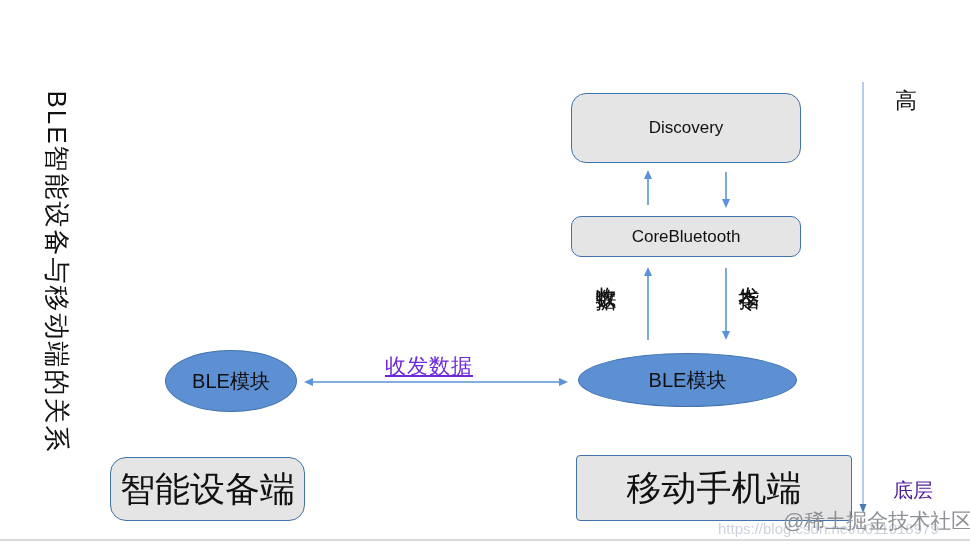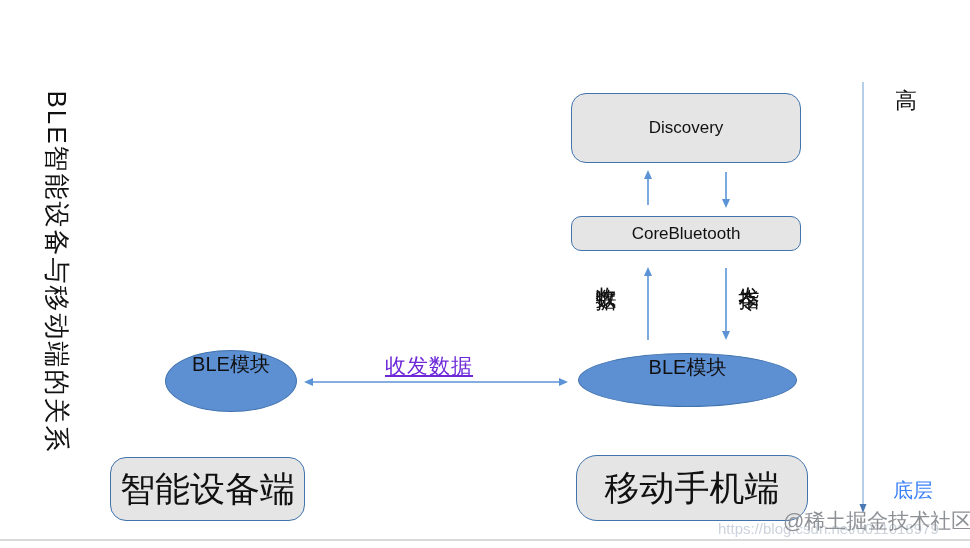--- a/index.html
+++ b/index.html
@@ -27,29 +27,29 @@
 
   
   .node-box {
     background: #e5e5e5;
     border: 1px solid #4173ad;
     display: flex; align-items: center; justify-content: center;
     color: #111;
     box-sizing: border-box;
   }
   .box-discovery      { left: 571px; top: 93px;  width: 230px; height: 70px; border-radius: 15px; font-size: 17px; }
-  .box-corebluetooth  { left: 571px; top: 216px; width: 230px; height: 35px; border-radius: 10px; font-size: 17px; }
+  .box-corebluetooth  { left: 571px; top: 216px; width: 230px; height: 41px; border-radius: 10px; font-size: 17px; }
   .box-smart-device   { left: 110px; top: 457px; width: 195px; height: 64px; border-radius: 16px; font-size: 35px; font-weight: 500; }
-  .box-mobile-phone   { left: 576px; top: 455px; width: 232px; height: 66px; border-radius: 21px; font-size: 35px; font-weight: 500; }
+  .box-mobile-phone   { left: 576px; top: 455px; width: 276px; height: 66px; border-radius: 4px; font-size: 35px; font-weight: 500; }
 
   .node-ellipse {
     background: #5d8fd3;
     border: 1px solid #4173ad;
     border-radius: 50%;
-    display: flex; align-items: flex-start; justify-content: center;
+    display: flex; align-items: center; justify-content: center;
     font-size: 20px; font-weight: 500;
     color: #111;
     box-sizing: border-box;
   }
   .ellipse-ble-left  { left: 165px; top: 350px; width: 132px; height: 62px; }
   .ellipse-ble-right { left: 578px; top: 353px; width: 219px; height: 54px; }
 
   
   .vlabel {
     writing-mode: vertical-rl;
@@ -57,21 +57,21 @@
     font-size: 21px;
     line-height: 1.05;
     letter-spacing: 2px;
     color: #111;
   }
   .lbl-receive { left: 595px; top: 270px; }
   .lbl-send    { left: 738px; top: 270px; }
 
   .lbl-transfer { left: 385px; top: 352px; font-size: 21px; letter-spacing: 1px; color: #6d28d9; text-decoration: underline; }
   .lbl-high     { left: 895px; top: 86px;  font-size: 22px; color: #111; }
-  .lbl-bottom   { left: 893px; top: 477px; font-size: 20px; color: #3b82f6; }
+  .lbl-bottom   { left: 893px; top: 477px; font-size: 20px; color: #4c1d95; }
 
   .watermark-community {
     left: 783px; top: 507px;
     font-size: 21px;
     color: #8d9095;
     white-space: nowrap;
   }
   .watermark-url {
     left: 718px; top: 520px;
     font-size: 15px;

